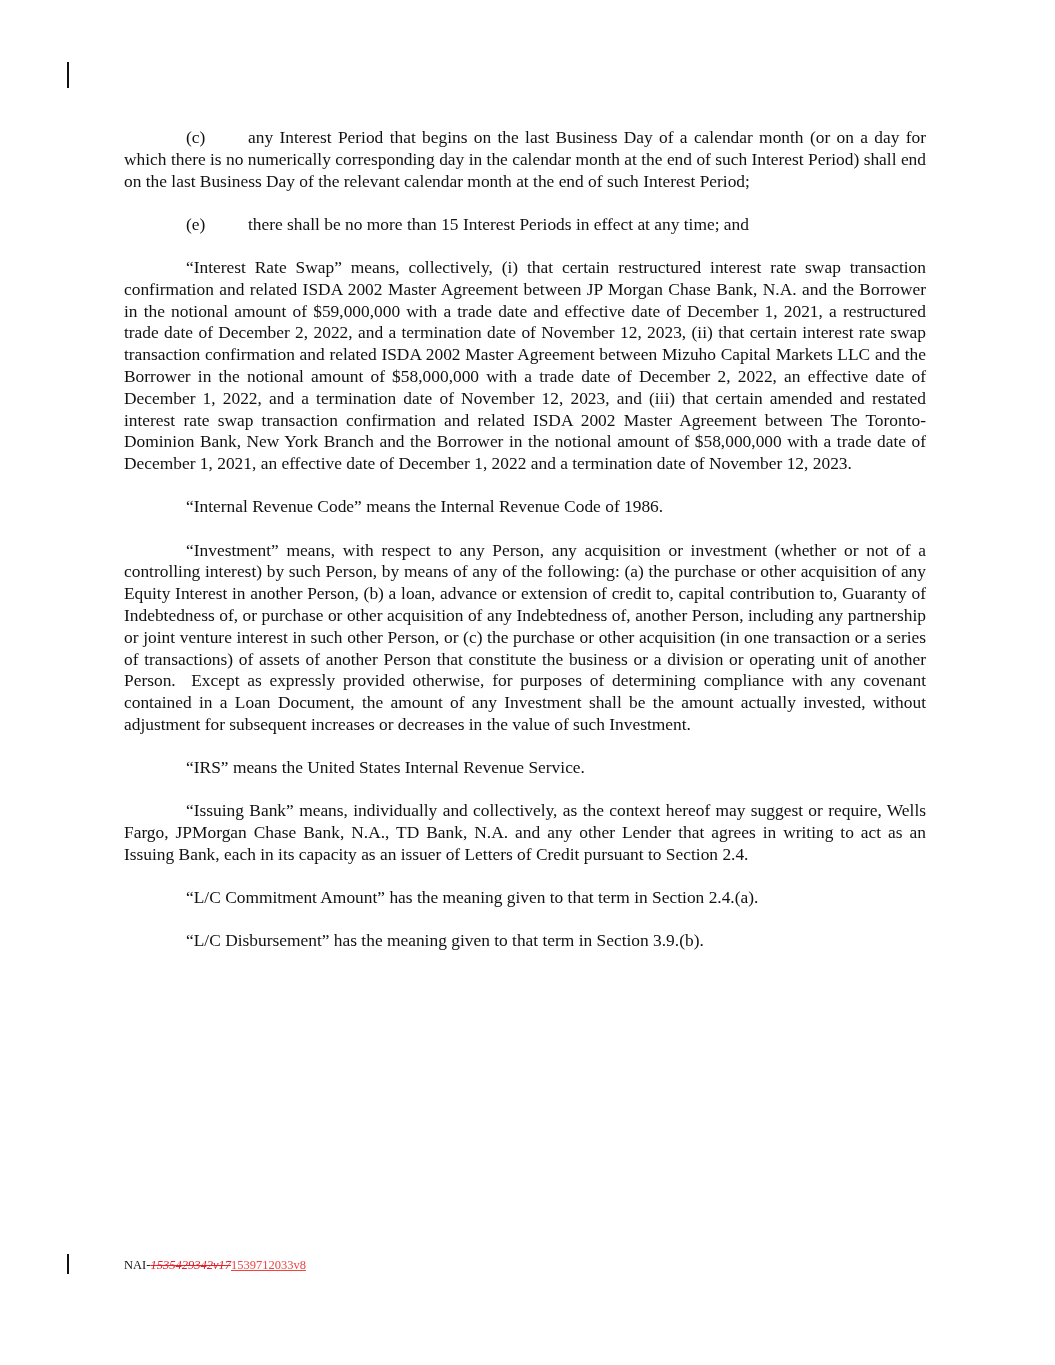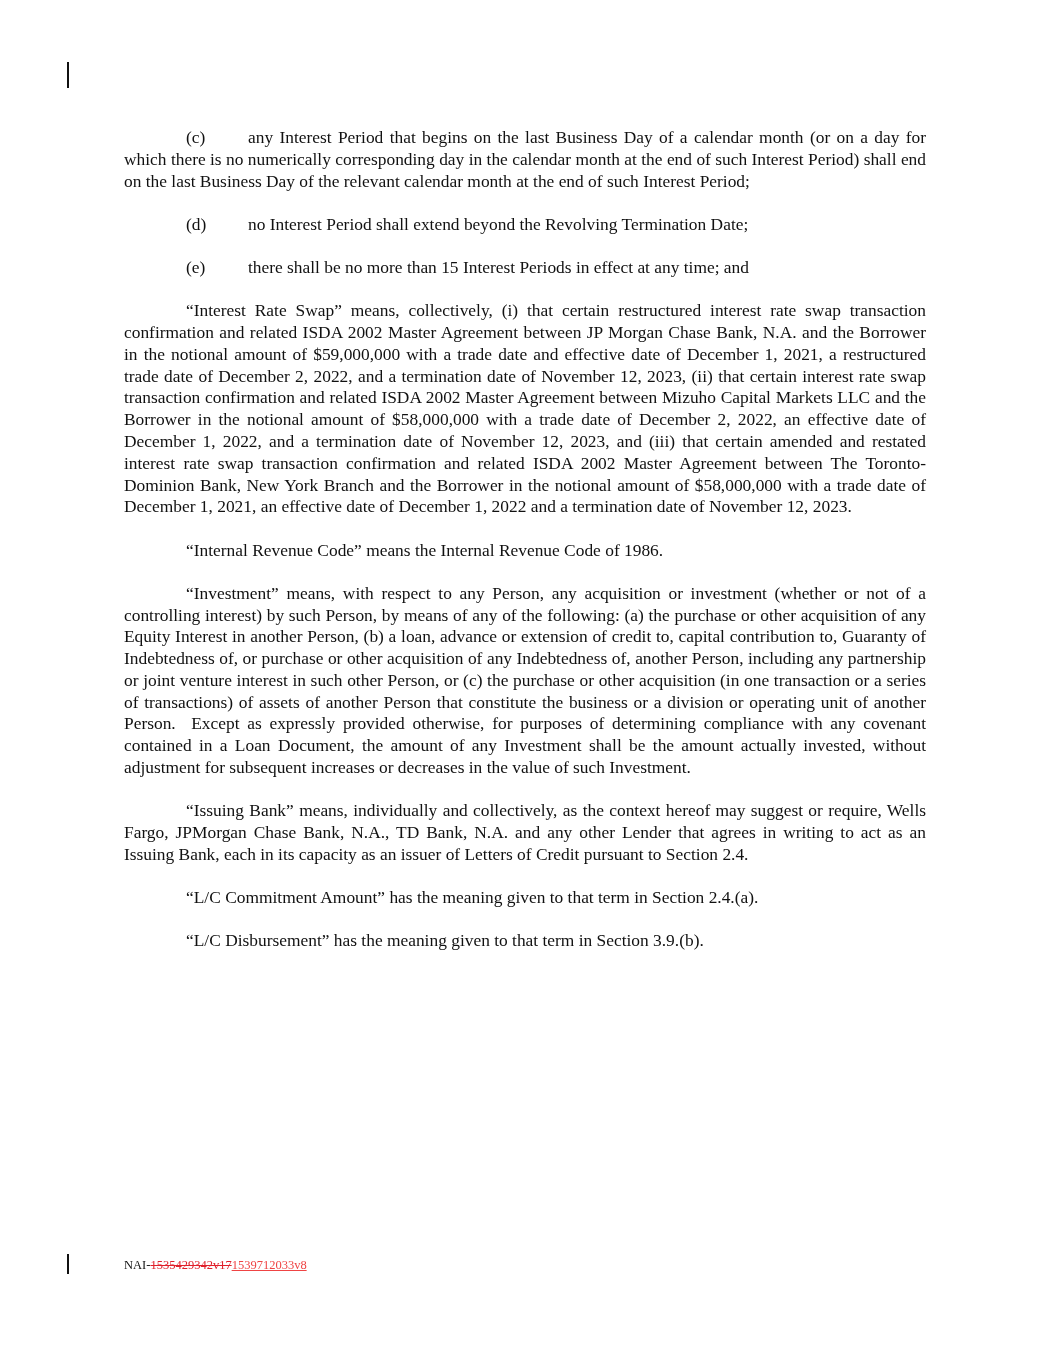--- a/index.html
+++ b/index.html
@@ -18,21 +18,21 @@
   }
   .para { margin: 0 0 21.4px 0; text-align: justify; text-align-last: left; }
   .indent { text-indent: 62px; }
   .subwrap { text-indent: 62px; }
   .subwrap .lbl { display: inline-block; width: 62px; text-indent: 0; }
   b { font-weight: normal; }
   .footer-id {
     position: absolute; left: 124px; top: 1258px;
     font-size: 12.5px; color: #111;
   }
-  .del { color: #e0202a; text-decoration: line-through; }
+  .del { color: #e0202a; text-decoration: line-through; font-style: italic; }
   .ins { color: #ef4444; text-decoration: underline; }
   .page-num {
     position: absolute; left: 0; width: 1055px; top: 1258px; text-align: center;
     font-size: 17.4px;
   }
   .page-num span { position: relative; left: 0px; }
 </style>
 </head>
 <body>
 
@@ -40,35 +40,33 @@
 
   <div class="change-bar" style="top:62px;height:26px;"></div>
   <div class="change-bar" style="top:1254px;height:20px;"></div>
 
   <div class="content">
 
     <p class="para subwrap">
       <span class="lbl">(c)</span><span>any Interest Period that begins on the last Business Day of a calendar month (or on a day for which there is no numerically corresponding day in the calendar month at the end of such Interest Period) shall end on the last Business Day of the relevant calendar month at the end of such Interest Period;</span>
     </p>
 
-    <p class="para subwrap">
-      <span class="lbl">(d)</span><span>no Interest Period shall extend beyond the Revolving Termination Date;</span>
-    </p>
 
     <p class="para subwrap">
       <span class="lbl">(e)</span><span>there shall be no more than 15 Interest Periods in effect at any time; and</span>
     </p>
 
 
     <p class="para indent"><span>“</span><b>Interest Rate Swap</b><span>”</span><span> means, collectively, (i) that certain restructured interest rate swap transaction confirmation and related ISDA 2002 Master Agreement between JP Morgan Chase Bank, N.A. and the Borrower in the notional amount of $59,000,000 with a trade date and effective date of December 1, 2021, a restructured trade date of December 2, 2022, and a termination date of November 12, 2023, (ii) that certain interest rate swap transaction confirmation and related ISDA 2002 Master Agreement between Mizuho Capital Markets LLC and the Borrower in the notional amount of $58,000,000 with a trade date of December 2, 2022, an effective date of December 1, 2022, and a termination date of November 12, 2023, and (iii) that certain amended and restated interest rate swap transaction confirmation and related ISDA 2002 Master Agreement between The Toronto-Dominion Bank, New York Branch and the Borrower in the notional amount of $58,000,000 with a trade date of December 1, 2021, an effective date of December 1, 2022 and a termination date of November 12, 2023.</span></p>
 
     <p class="para indent"><span>“</span><b>Internal Revenue Code</b><span>”</span><span> means the Internal Revenue Code of 1986.</span></p>
 
     <p class="para indent"><span>“</span><b>Investment</b><span>”</span><span style="white-space:pre-wrap;"> means, with respect to any Person, any acquisition or investment (whether or not of a controlling interest) by such Person, by means of any of the following: (a) the purchase or other acquisition of any Equity Interest in another Person, (b) a loan, advance or extension of credit to, capital contribution to, Guaranty of Indebtedness of, or purchase or other acquisition of any Indebtedness of, another Person, including any partnership or joint venture interest in such other Person, or (c) the purchase or other acquisition (in one transaction or a series of transactions) of assets of another Person that constitute the business or a division or operating unit of another Person.  Except as expressly provided otherwise, for purposes of determining compliance with any covenant contained in a Loan Document, the amount of any Investment shall be the amount actually invested, without adjustment for subsequent increases or decreases in the value of such Investment.</span></p>
 
+    <p class="para indent"><span>“</span><b>IRS</b><span>”</span><span> means the United States Internal Revenue Service.</span></p>
 
     <p class="para indent"><span>“</span><b>Issuing Bank</b><span>”</span><span> means, individually and collectively, as the context hereof may suggest or require, Wells Fargo, JPMorgan Chase Bank, N.A., TD Bank, N.A. and any other Lender that agrees in writing to act as an Issuing Bank, each in its capacity as an issuer of Letters of Credit pursuant to Section 2.4.</span></p>
 
     <p class="para indent"><span>“</span><b>L/C Commitment Amount</b><span>”</span><span> has the meaning given to that term in Section 2.4.(a).</span></p>
 
     <p class="para indent"><span>“</span><b>L/C Disbursement</b><span>”</span><span> has the meaning given to that term in Section 3.9.(b).</span></p>
 
   </div>
 
   <div class="footer-id"><span>NAI-</span><span class="del">1535429342v17</span><span class="ins">1539712033v8</span></div>

